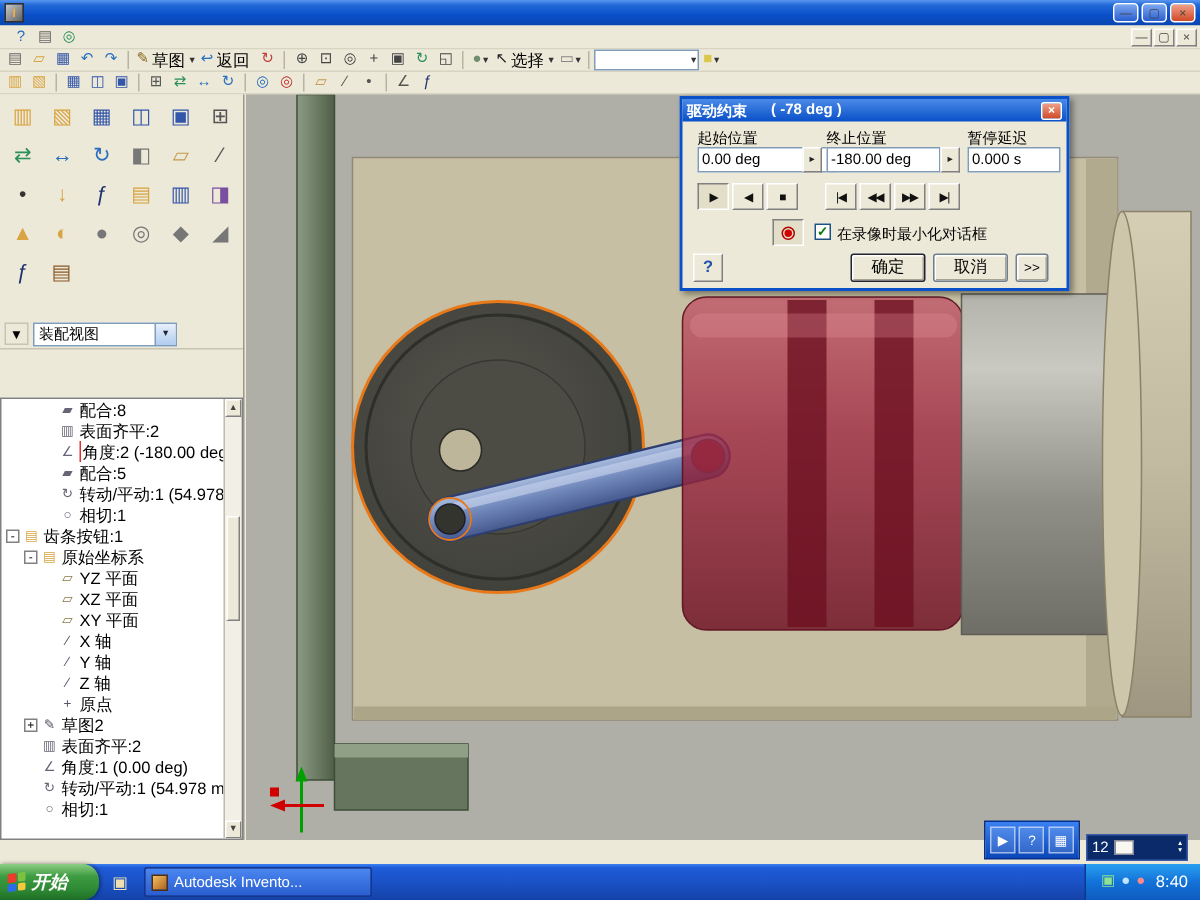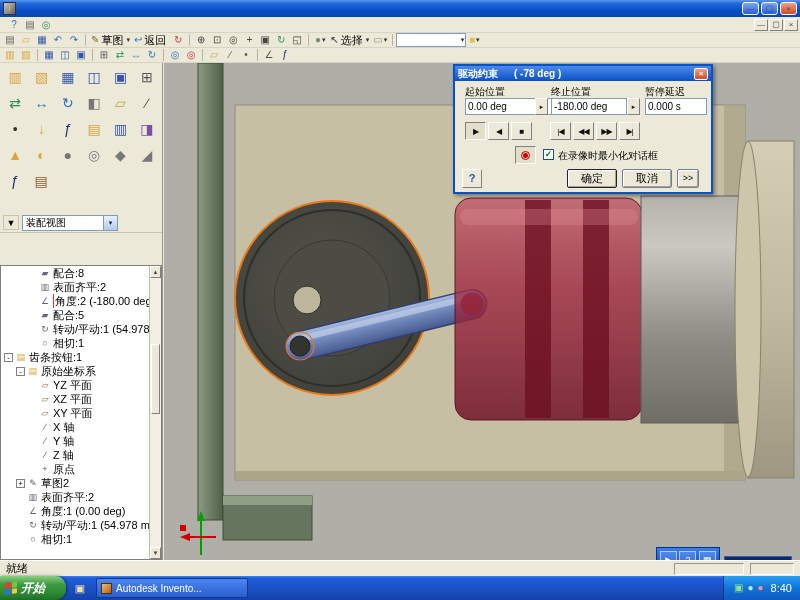--- a/index.html
+++ b/index.html
@@ -632,27 +632,20 @@
     </div>
   <div class="abs" id="frame-counter">
     <span>12</span>
     <span id="fc-swatch"></span>
     <span id="fc-spin">
       <span>▴</span>
       <span>▾</span>
     </span>
   </div>
 
-  <div class="abs" id="status-bar">
-    <span>就绪</span>
-    <div id="sb-right">
-      <div class="sb-cell" style="width:70px"></div>
-      <div class="sb-cell" style="width:44px"></div>
-    </div>
-  </div>
 
   <div class="abs" id="taskbar">
     <div id="start-btn">
       <div class="flag">
           <div style="background: rgb(232, 60, 44);"></div>
           <div style="background: rgb(124, 194, 66);"></div>
           <div style="background: rgb(44, 108, 232);"></div>
           <div style="background: rgb(248, 200, 60);"></div>
         </div>
       <span>开始</span>

